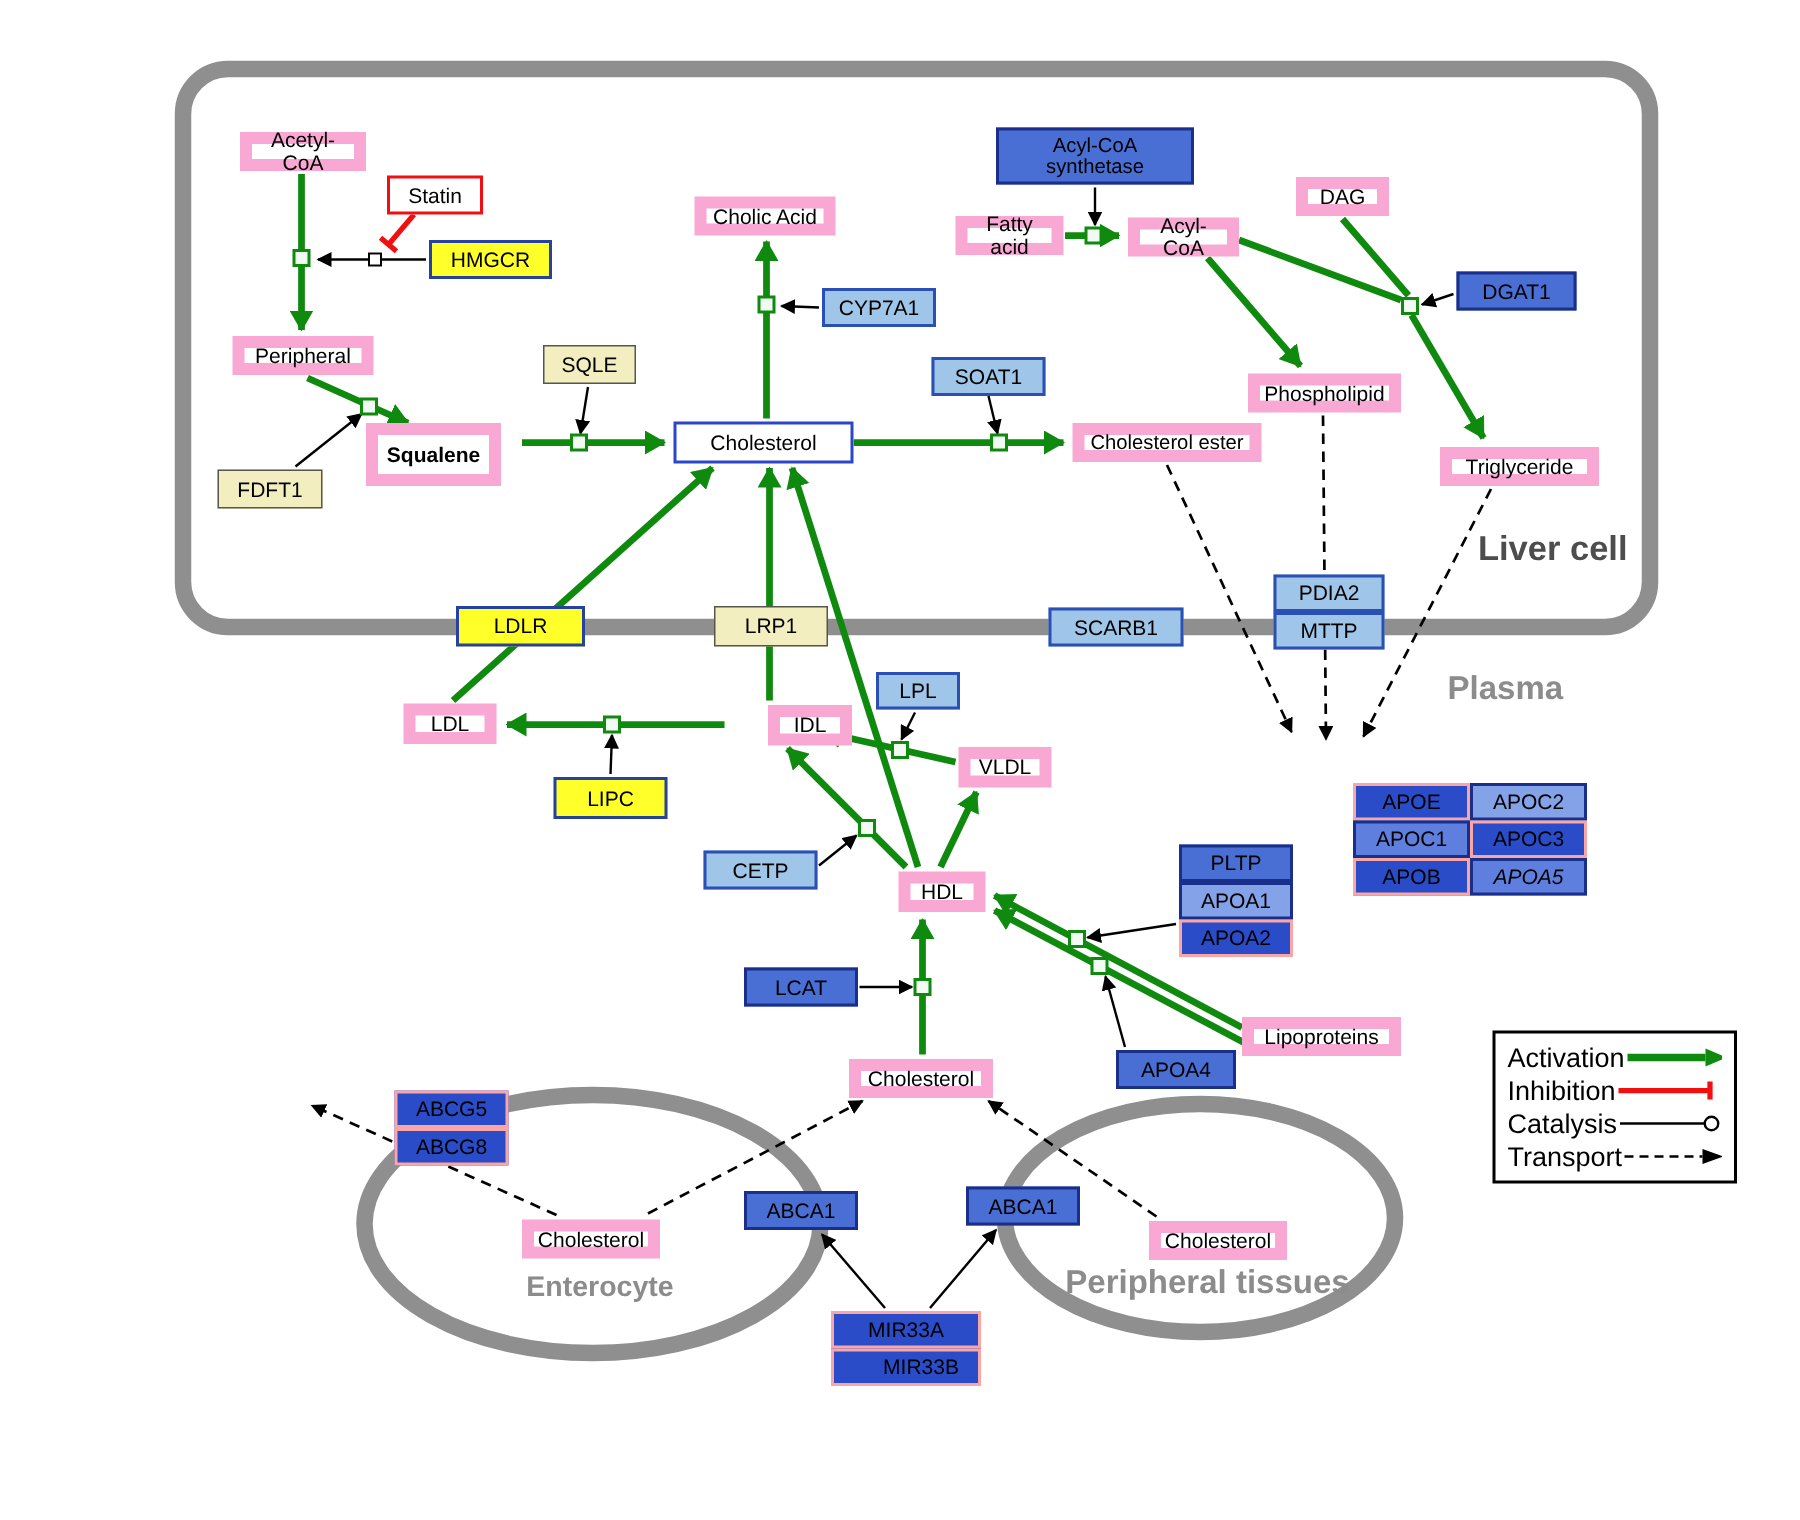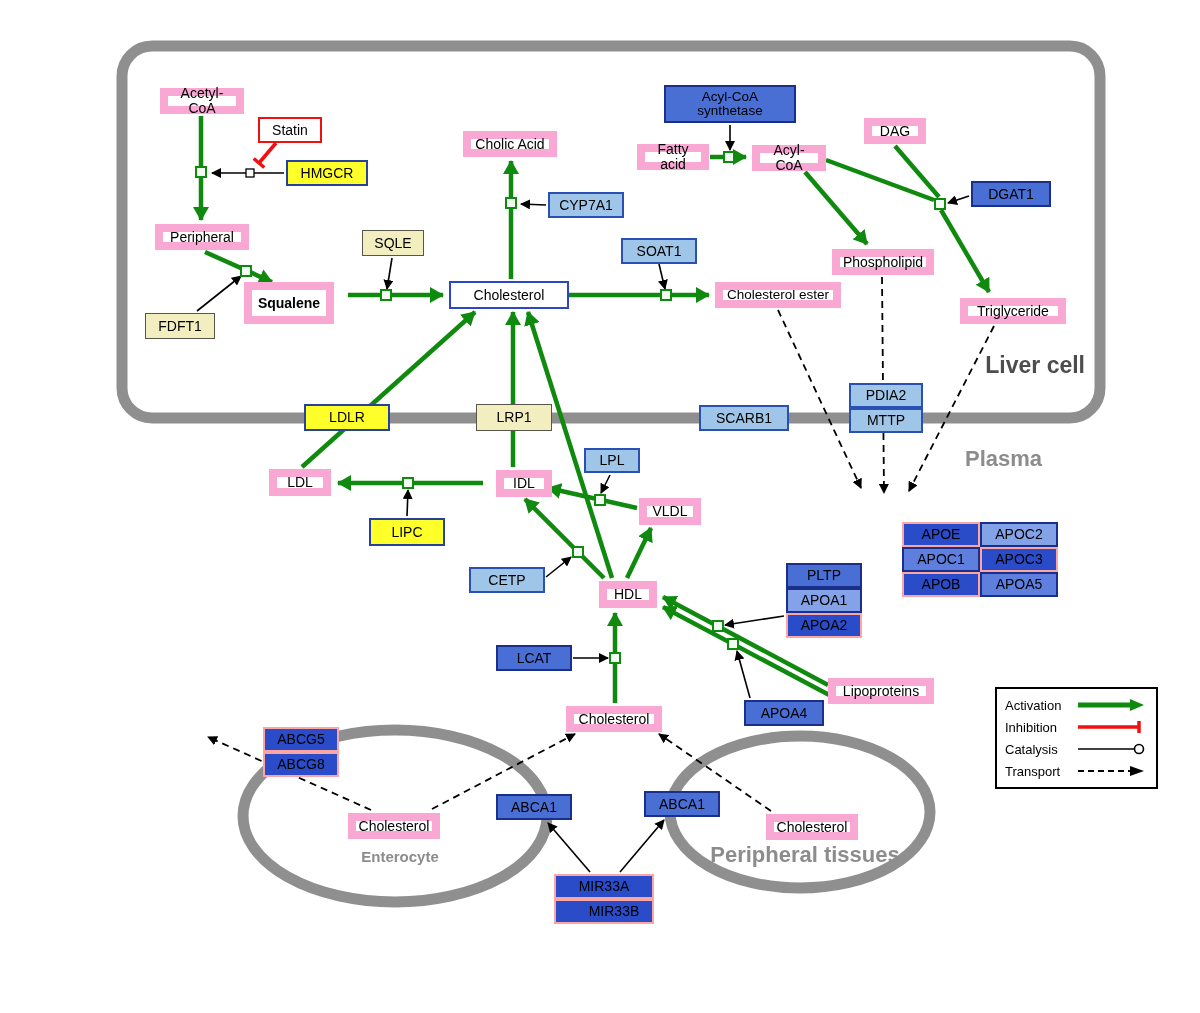--- a/index.html
+++ b/index.html
@@ -16,21 +16,21 @@
   .c-yellow{background:#ffff2a;border:2px solid #26419e;}
   .c-cream{background:#f2eec0;border:1.5px solid #56564a;}
   .c-lblue{background:#9fc5e8;border:2px solid #2b50b4;}
   .c-blue{background:#4a6fd4;border:2px solid #1a2f8a;}
   .c-blue-l{background:#84a2e8;border:2px solid #1a2f8a;}
   .c-blue-ml{background:#5f7fde;border:2px solid #1a2f8a;}
   .c-blue-d{background:#2a4cc8;border:2px solid #fca5a5;}
   .rlabel{position:absolute;z-index:2;font-weight:bold;}
   #legend{position:absolute;left:995px;top:687px;width:163px;height:102px;z-index:2;
           border:2px solid #000;background:#fff;box-sizing:border-box;padding:5px 8px;}
-  .lrow{display:flex;justify-content:space-between;align-items:center;height:22px;font-size:13px;color:#000;}
+  .lrow{display:flex;justify-content:space-between;align-items:center;height:22px;font-size:18px;color:#000;}
 </style>
 </head>
 <body>
 
 <div id="canvas">
 
 <svg id="edges" width="1200" height="1013">
   <defs>
     <marker id="mg" markerUnits="userSpaceOnUse" markerWidth="18" markerHeight="16" refX="13" refY="8" orient="auto">
       <path d="M0,0 L14,8 L0,16 Z" fill="#0f8a0f"></path>
@@ -138,51 +138,51 @@
 <div class="node c-metab" style="left:244px;top:282px;width:90px;height:42px;font-weight:bold;">Squalene</div>
 <div class="node c-metab-main" style="left:449px;top:281px;width:120px;height:28px;">Cholesterol</div>
 <div class="node c-metab" style="left:715px;top:282px;width:126px;height:26px;font-size:13.5px;">Cholesterol ester</div>
 <div class="node c-metab" style="left:960px;top:298px;width:106px;height:26px;">Triglyceride</div>
 <div class="node c-yellow" style="left:304px;top:404px;width:86px;height:27px;">LDLR</div>
 <div class="node c-cream" style="left:476px;top:404px;width:76px;height:27px;">LRP1</div>
 <div class="node c-lblue" style="left:683px;top:405px;width:90px;height:26px;margin-left:16px;">SCARB1</div>
 <div class="node c-lblue" style="left:849px;top:383px;width:74px;height:25px;">PDIA2</div>
 <div class="node c-lblue" style="left:849px;top:408px;width:74px;height:25px;">MTTP</div>
 <div class="node c-metab" style="left:269px;top:469px;width:62px;height:27px;">LDL</div>
-<div class="node c-metab" style="left:496px;top:470px;width:56px;height:27px;text-align:right;">IDL</div>
+<div class="node c-metab" style="left:512px;top:470px;width:56px;height:27px;text-align:right;">IDL</div>
 <div class="node c-lblue" style="left:584px;top:448px;width:56px;height:25px;">LPL</div>
 <div class="node c-metab" style="left:639px;top:498px;width:62px;height:27px;">VLDL</div>
 <div class="node c-yellow" style="left:369px;top:518px;width:76px;height:28px;">LIPC</div>
 <div class="node c-lblue" style="left:469px;top:567px;width:76px;height:26px;">CETP</div>
 <div class="node c-metab" style="left:599px;top:581px;width:58px;height:27px;">HDL</div>
 <div class="node c-blue" style="left:786px;top:563px;width:76px;height:25px;">PLTP</div>
 <div class="node c-blue-l" style="left:786px;top:588px;width:76px;height:25px;">APOA1</div>
 <div class="node c-blue-d" style="left:786px;top:613px;width:76px;height:25px;">APOA2</div>
 <div class="node c-blue-d" style="left:902px;top:522px;width:78px;height:25px;">APOE</div>
 <div class="node c-blue-l" style="left:980px;top:522px;width:78px;height:25px;">APOC2</div>
 <div class="node c-blue-ml" style="left:902px;top:547px;width:78px;height:25px;">APOC1</div>
 <div class="node c-blue-d" style="left:980px;top:547px;width:78px;height:25px;">APOC3</div>
 <div class="node c-blue-d" style="left:902px;top:572px;width:78px;height:25px;">APOB</div>
-<div class="node c-blue-ml" style="left:980px;top:572px;width:78px;height:25px;">APOA5</div>
+<div class="node c-blue-ml" style="left:980px;top:572px;width:78px;height:25px;font-style:italic;">APOA5</div>
 <div class="node c-blue" style="left:496px;top:645px;width:76px;height:26px;">LCAT</div>
 <div class="node c-blue" style="left:744px;top:700px;width:80px;height:26px;">APOA4</div>
 <div class="node c-metab" style="left:828px;top:678px;width:106px;height:26px;">Lipoproteins</div>
 <div class="node c-metab" style="left:566px;top:706px;width:96px;height:26px;">Cholesterol</div>
 <div class="node c-blue-d" style="left:263px;top:727px;width:76px;height:25px;">ABCG5</div>
 <div class="node c-blue-d" style="left:263px;top:752px;width:76px;height:25px;">ABCG8</div>
 <div class="node c-metab" style="left:348px;top:813px;width:92px;height:26px;">Cholesterol</div>
 <div class="node c-blue" style="left:496px;top:794px;width:76px;height:26px;">ABCA1</div>
 <div class="node c-blue" style="left:644px;top:791px;width:76px;height:26px;">ABCA1</div>
 <div class="node c-metab" style="left:766px;top:814px;width:92px;height:26px;">Cholesterol</div>
 <div class="node c-blue-d" style="left:554px;top:874px;width:100px;height:25px;">MIR33A</div>
 <div class="node c-blue-d" style="left:554px;top:899px;width:100px;height:25px;padding-left:20px;">MIR33B</div>
 
 <div class="rlabel" style="left:950px;top:352px;width:135px;font-size:23px;color:#4d4d4d;text-align:right;">Liver cell</div>
 <div class="rlabel" style="left:965px;top:446px;width:120px;font-size:22px;color:#8c8c8c;">Plasma</div>
-<div class="rlabel" style="left:325px;top:848px;width:150px;font-size:15px;color:#8c8c8c;text-align:center;">Enterocyte</div>
+<div class="rlabel" style="left:325px;top:848px;width:150px;font-size:19px;color:#8c8c8c;text-align:center;">Enterocyte</div>
 <div class="rlabel" style="left:700px;top:842px;width:210px;font-size:22px;color:#8c8c8c;text-align:center;">Peripheral tissues</div>
 
 <div id="legend">
   <div class="lrow">
     <span>Activation</span>
     <svg width="72" height="16">
       <line x1="2" y1="8" x2="54" y2="8" stroke="#0f8a0f" stroke-width="5"></line>
       <polygon points="54,2 68,8 54,14" fill="#0f8a0f"></polygon>
     </svg>
   </div>

